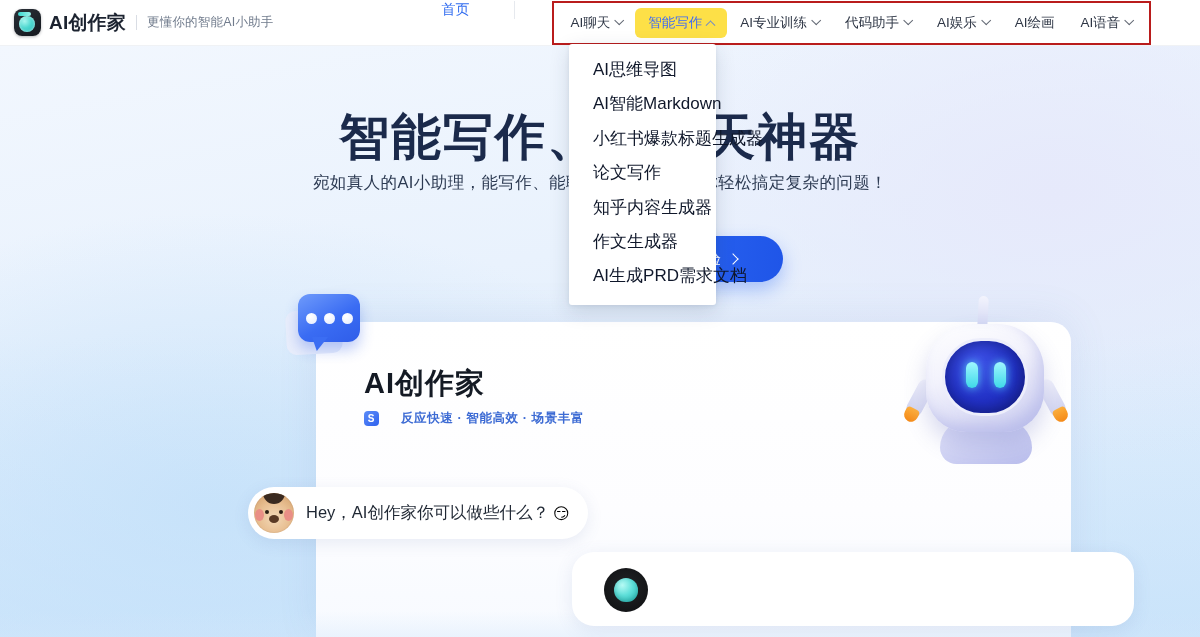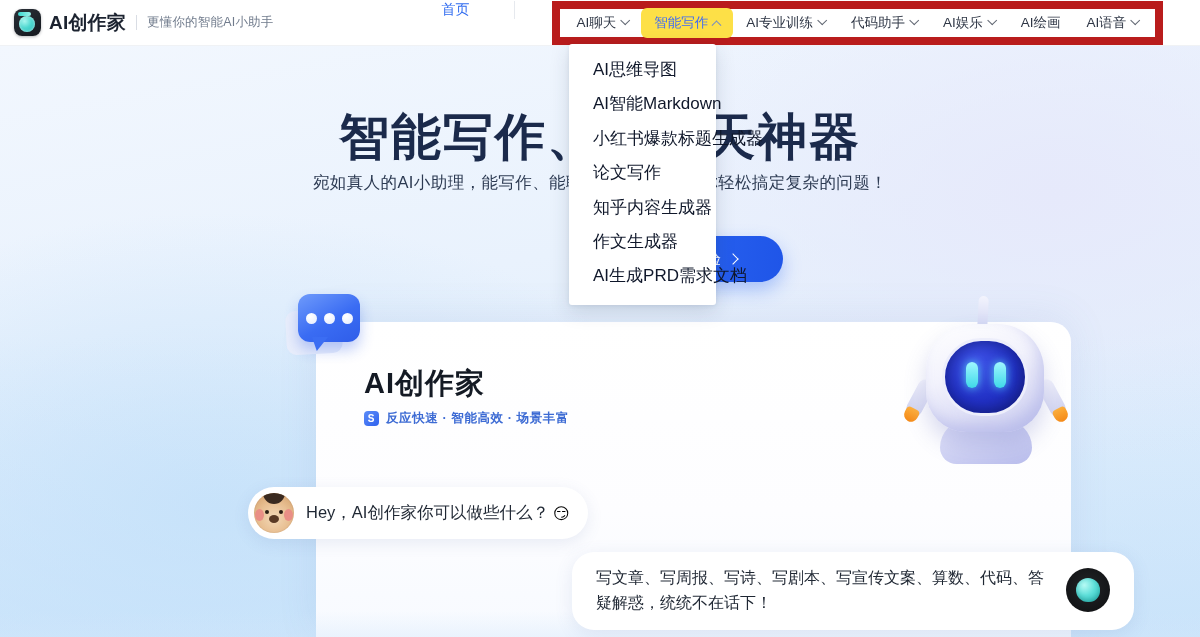--- a/index.html
+++ b/index.html
@@ -69,21 +69,21 @@
   .nav-home {
     font-size: 14px; color: #2f6bf0; padding: 0 16px;
     cursor: pointer; white-space: nowrap;
   }
   .nav-divider { width:1px; height:18px; background:#e6e9ee; }
 
   
   .nav-group {
     display: flex; align-items: center;
     margin-left: 9px;
-    border: 8px solid #b91c1c;
+    border: 2px solid #b91c1c;
     height: 44px;
     padding: 0 4px;
     position: relative;
   }
   .nav-item {
     display: flex; align-items: center; gap: 5px;
     font-size: 13.5px; color: #2e3645;
     padding: 6px 13px; border-radius: 6px;
     cursor: pointer; white-space: nowrap;
   }
@@ -156,21 +156,21 @@
     -webkit-text-stroke: 1.2px #e5ecf8;
     letter-spacing: 10px;
     user-select: none;
   }
   .card-title {
     position: absolute; left: 48px; top: 42px;
     font-size: 29px; font-weight: 800; color: #141a24; letter-spacing: 1px;
   }
   .card-tag {
     position: absolute; left: 48px; top: 88px;
-    display: flex; align-items: center; gap: 7px;
+    display: flex; align-items: center; gap: 22px;
     font-size: 12.5px; color: #3d6bd4; font-weight: 600; letter-spacing: .6px;
   }
   .tag-badge {
     width: 15px; height: 15px; border-radius: 4px;
     background: linear-gradient(140deg,#5c8cf8,#2f62ee);
     position: relative; flex:none;
   }
   .tag-badge::after{
     content:"S"; position:absolute; inset:0;
     color:#fff; font-size:10px; font-weight:800;
@@ -411,17 +411,16 @@
     <span class="dog-ear l"></span>
       <span class="dog-ear r"></span>
     <span class="dog-eye l"></span>
       <span class="dog-eye r"></span>
   </div>
   <div class="msg-user-text">Hey，AI创作家你可以做些什么？</div>
   <div class="emoji">😏</div>
 </div>
 
 <div class="msg-ai">
-  <div class="msg-ai-text">写文章、写周报、写诗、写剧本、写宣传文案、算数、代码、答疑解惑，统统不在话下！</div>
   <div class="avatar-ai"></div>
 </div>
 
 <div class="bottom-fade"></div>
 
 </body></html>

